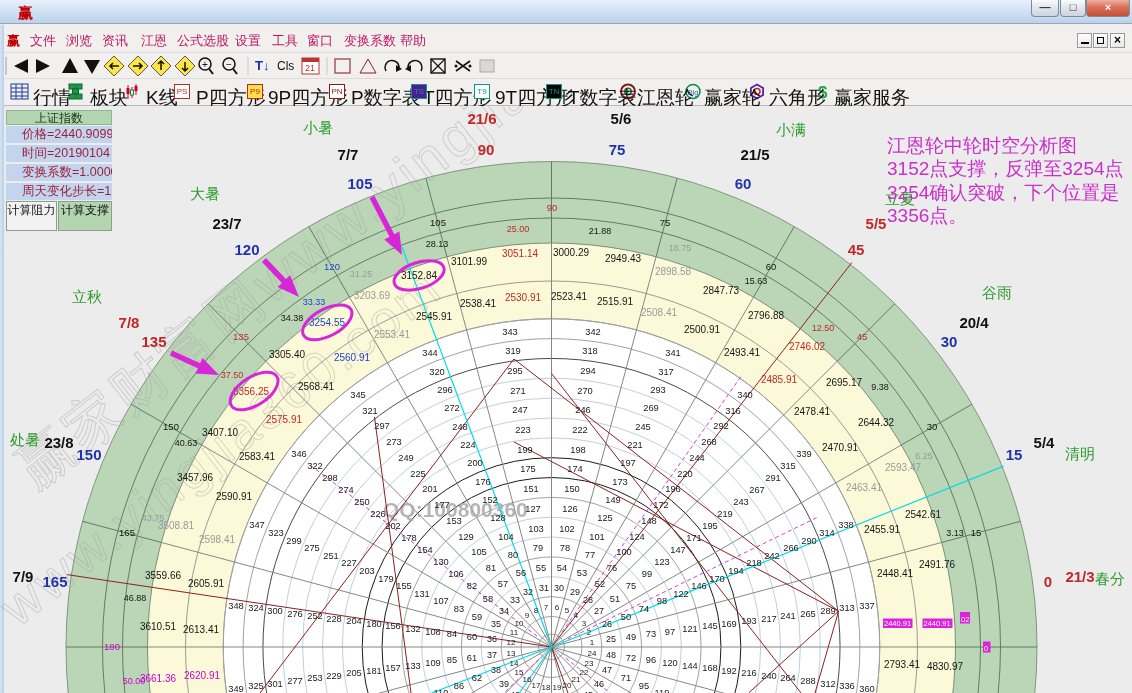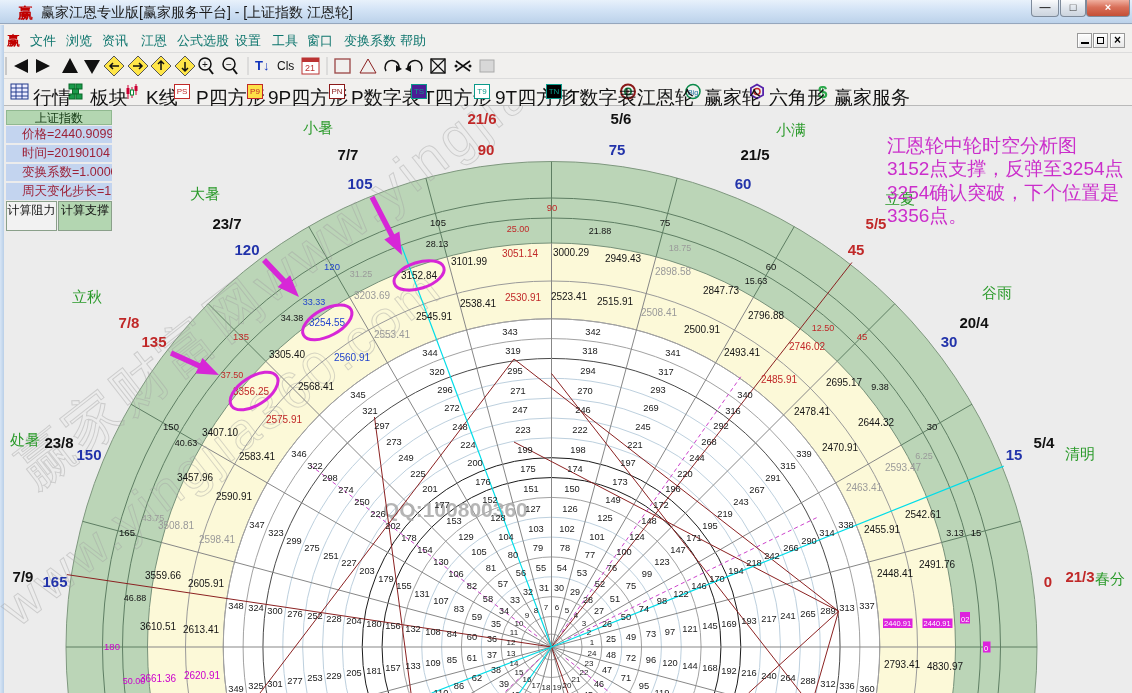--- a/index.html
+++ b/index.html
@@ -1,33 +1,32 @@
 <!DOCTYPE html>
 <html><head><meta charset="utf-8"><style>
 *{margin:0;padding:0;box-sizing:border-box}
 body{width:1132px;height:693px;overflow:hidden;position:relative;font-family:"Liberation Sans",sans-serif;background:#ececec}
 .titlebar{position:absolute;left:0;top:0;width:1132px;height:24px;background:linear-gradient(#e8f1fb,#d4e4f6 40%,#bcd2ea);border-bottom:1px solid #96a7bd}
 .title-ico{position:absolute;left:18px;top:4px;color:#c00000;font-size:15px;font-weight:bold}
 .title-txt{position:absolute;left:41px;top:4px;font-size:14px;color:#1a1a1a}
 .cbtn{position:absolute;top:0;height:17px;border:1px solid #7e8b9b;border-top:none;border-radius:0 0 4px 4px;text-align:center;font-size:11px;font-weight:bold;color:#333;line-height:15px}
 .menubar{position:absolute;left:0;top:25px;width:1132px;height:28px;background:#f1f0ee;border-bottom:1px solid #dcdcdc}
-.menu{position:absolute;top:7px;font-size:13px;color:#0f766e}
+.menu{position:absolute;top:7px;font-size:13px;color:#be185d}
 .tool1{position:absolute;left:0;top:53px;width:1132px;height:26px;background:#f1f0ee;border-bottom:1px solid #dcdcdc}
 .tool2{position:absolute;left:0;top:79px;width:1132px;height:27px;background:#f1f0ee;border-bottom:1px solid #b9b9b9}
 .t2{position:absolute;top:6px;font-size:19px;color:#111}
 .t2i{position:absolute;top:5px;width:16px;height:15px;font-size:8px;font-weight:normal;text-align:center;line-height:14px}
 .mdi{position:absolute;top:33px;width:15px;height:15px;background:linear-gradient(#fdfdfd,#e8e8e8);border:1px solid #999;box-shadow:1px 1px 0 #fff inset;font-size:9px;font-weight:bold;text-align:center;line-height:14px;color:#000}
 .panel-h{position:absolute;left:6px;top:110px;width:106px;height:15px;background:#b3d6b1;border:1px solid #90b890;font-size:12px;text-align:center;line-height:14px;color:#123812}
 .prow{position:absolute;left:6px;width:106px;height:17px;background:#c3d4ef;color:#9c2238;font-size:12.5px;line-height:17px;padding-left:16px;white-space:nowrap;overflow:hidden}
 .pbtn{position:absolute;top:201px;height:30px;border:1px solid #8aa08a;font-size:12px;text-align:center;line-height:16px;color:#111}
 .lborder{position:absolute;left:0;top:25px;width:4px;height:668px;background:linear-gradient(90deg,#d7e5f5,#b9cfe8)}
 </style></head><body>
 <div class="titlebar">
  <span class="title-ico">赢</span>
- <span class="title-txt">赢家江恩专业版[赢家服务平台] - [上证指数 江恩轮]</span>
  <div class="cbtn" style="left:1031px;width:28px;background:linear-gradient(#fafbfc,#dfe5ec 50%,#ccd4de)">—</div>
  <div class="cbtn" style="left:1060px;width:26px;background:linear-gradient(#fafbfc,#dfe5ec 50%,#ccd4de)">□</div>
  <div class="cbtn" style="left:1086px;width:44px;background:linear-gradient(#f0b0a0,#d9705a 45%,#c44f36);color:#fff">×</div>
 </div>
 <div class="menubar">
  <span class="menu" style="left:7px;color:#c00000;font-weight:bold">赢</span>
  <span class="menu" style="left:30px">文件</span>
  <span class="menu" style="left:66px">浏览</span>
  <span class="menu" style="left:102px">资讯</span>
  <span class="menu" style="left:141px">江恩</span>

